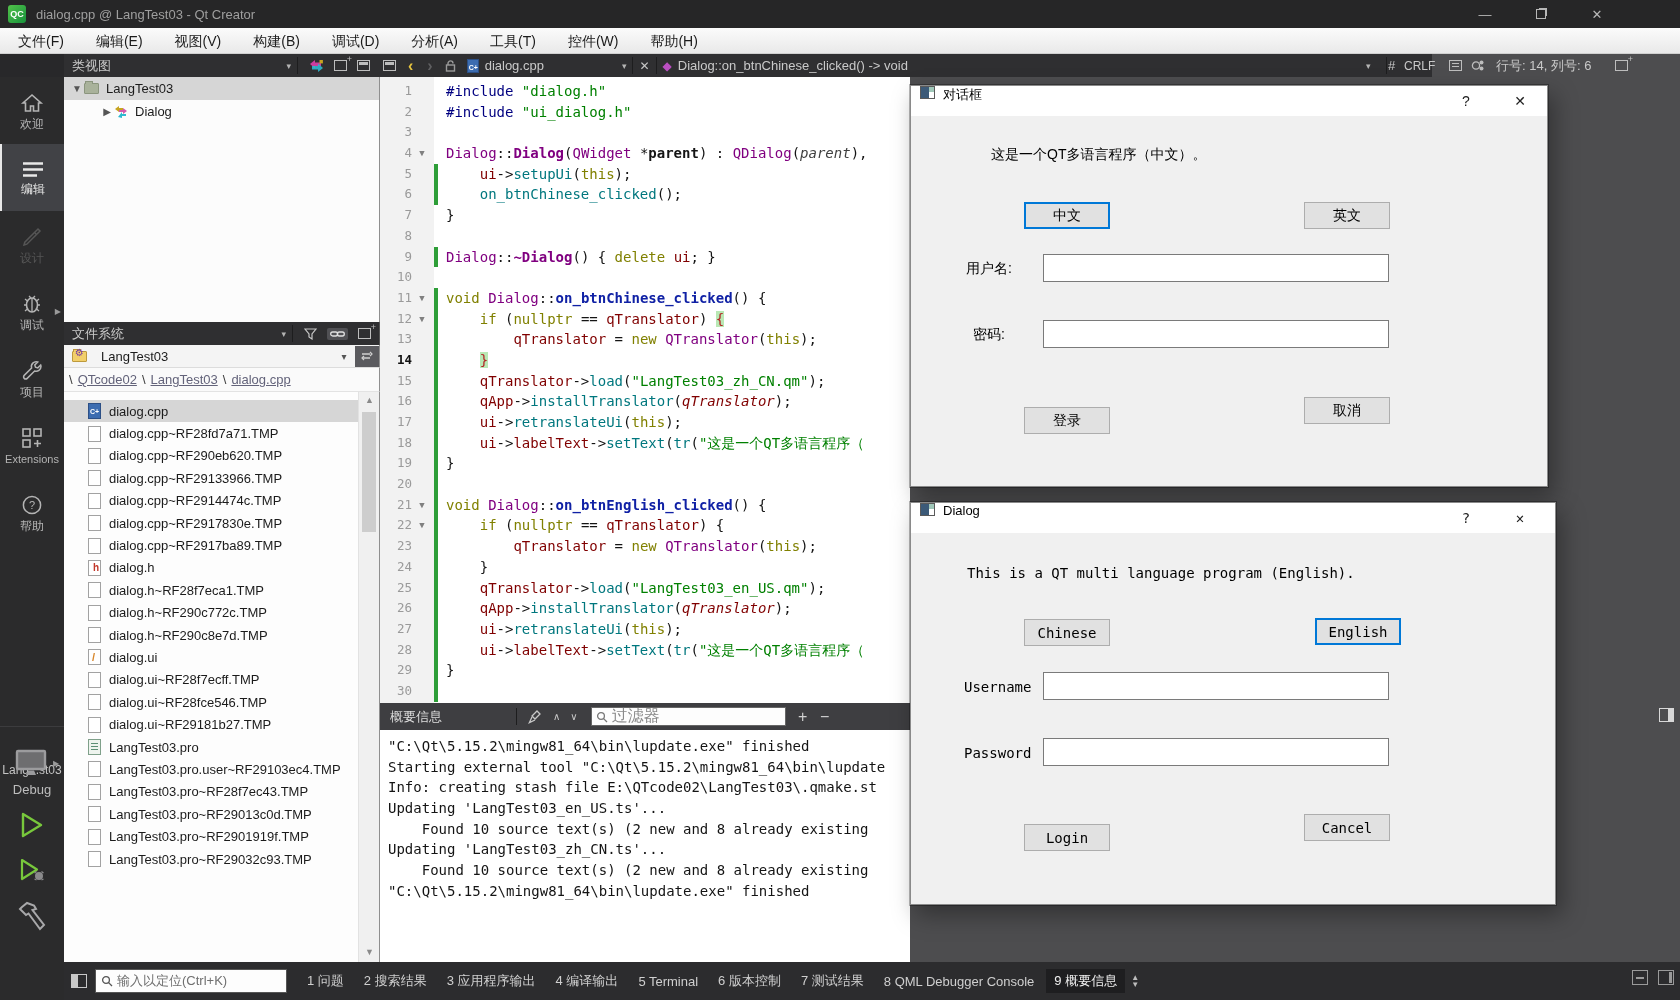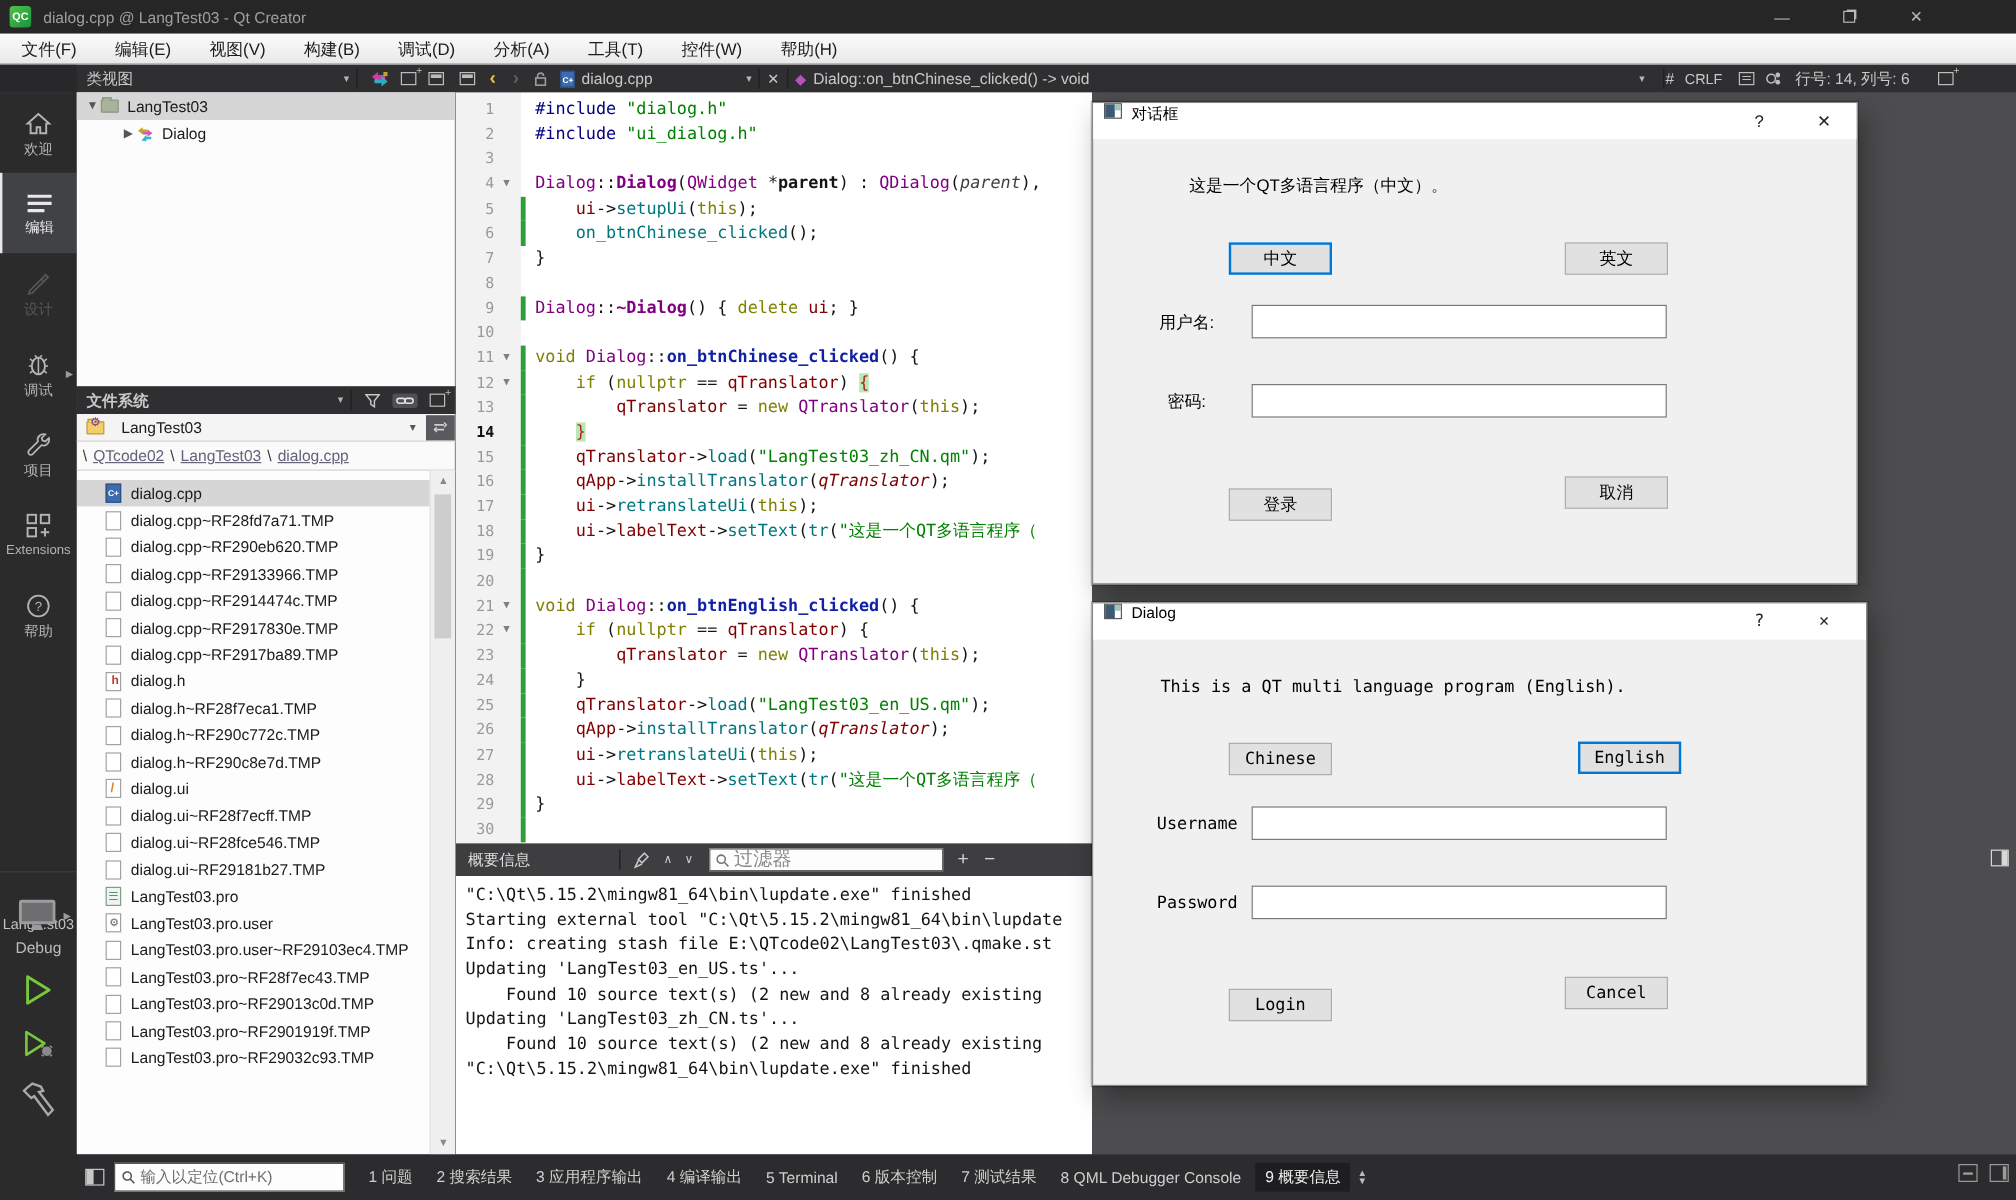--- a/index.html
+++ b/index.html
@@ -19,21 +19,21 @@
   #btn-min { left:1462px; } #btn-max { left:1518px; } #btn-close { left:1574px; }
   .maxglyph { width:10px; height:10px; border:1px solid #b8b8b8; box-shadow:2px -2px 0 -1px #b8b8b8; }
 
   
   #menubar { left:0; top:28px; width:1680px; height:26px;
              background:linear-gradient(#fbfbfb,#e9e9e9); border-bottom:1px solid #d0d0d0;
              display:flex; align-items:center; padding-left:2px; }
   .menu-item { font-size:14px; color:#1b1b1b; padding:0 16px; line-height:26px; }
 
   
-  #navrow { left:0; top:54px; width:1680px; height:23px; background:#2f2f31; color:#c9c9c9; font-size:13px; }
+  #navrow { left:0; top:54px; width:1432px; height:23px; background:#2f2f31; color:#c9c9c9; font-size:13px; }
   #navrow .seg { position:absolute; top:0; height:23px; display:flex; align-items:center; }
   #nav-left-block { left:0; width:64px; background:#28282a; height:23px; }
   .ddarrow { font-size:9px; color:#b4b4b4; }
   .navsep { width:1px; height:17px; background:#1d1d1e; margin:0 6px; }
   .box-ic { width:13px; height:11px; border:1px solid #bdbdbd; position:relative; }
   .box-ic.split::after { content:"+"; position:absolute; right:-6px; top:-7px; font-size:9px; color:#bdbdbd; }
   .box-ic.bar::after { content:""; position:absolute; left:1px; right:1px; top:1px; height:3px; background:#bdbdbd; }
   .box-ic.lines::after { content:""; position:absolute; left:2px; right:2px; top:2px; height:6px;
         background:repeating-linear-gradient(#bdbdbd 0 1px,transparent 1px 3px); }
   .back-ar { color:#e7c53f; font-weight:bold; font-size:16px; }
@@ -64,21 +64,21 @@
   .folder { width:15px; height:11px; background:#a9b29b; border:1px solid #8b957e; border-radius:1px;
             position:relative; margin-right:7px; }
   .folder::before { content:""; position:absolute; left:0; top:-3px; width:6px; height:2px;
                     background:#a9b29b; border:1px solid #8b957e; border-bottom:none; }
   .folder.gold { background:#f2cf6a; border-color:#bd9a3d; }
   .folder.gold::before { background:#f2cf6a; border-color:#bd9a3d; }
   .folder .gear { position:absolute; left:2px; top:-4px; font-size:10px; color:#7a3fa0; line-height:10px; }
 
   #fs-header { left:64px; top:322px; width:316px; height:23px; background:#2f2f31; display:flex;
                align-items:center; color:#c9c9c9; font-size:13px; border-right:1px solid #555; }
-  .hdr-title { padding-left:8px; flex:1;font-weight:bold; }
+  .hdr-title { padding-left:8px; flex:1; }
   .hdr-ic { margin:0 5px; display:flex; align-items:center; }
   .ic-active { background:#505054; border-radius:2px; padding:1px 3px; }
 
   #fs-combo { left:64px; top:345px; width:316px; height:23px; background:#f4f4f4;
               border-bottom:1px solid #dcdcdc; border-right:1px solid #8f8f8f;
               display:flex; align-items:center; font-size:13px; color:#1b1b1b; }
   #fs-combo .twisty { margin-left:auto; }
   #fs-sync-btn { width:24px; height:21px; background:#5a5a5e; margin-left:4px; display:flex;
                  align-items:center; justify-content:center; }
   #breadcrumb { left:64px; top:368px; width:316px; height:24px; background:#fafafa;
@@ -482,24 +482,20 @@
         <span class="fi fi-tmp"></span>
         <span class="fname">dialog.ui~RF28fce546.TMP</span>
       </div>
       <div class="file-row">
         <span class="fi fi-tmp"></span>
         <span class="fname">dialog.ui~RF29181b27.TMP</span>
       </div>
       <div class="file-row">
         <span class="fi fi-pro"></span>
         <span class="fname">LangTest03.pro</span>
-      </div>
-      <div class="file-row">
-        <span class="fi fi-user"></span>
-        <span class="fname">LangTest03.pro.user</span>
       </div>
       <div class="file-row">
         <span class="fi fi-tmp"></span>
         <span class="fname">LangTest03.pro.user~RF29103ec4.TMP</span>
       </div>
       <div class="file-row">
         <span class="fi fi-tmp"></span>
         <span class="fname">LangTest03.pro~RF28f7ec43.TMP</span>
       </div>
       <div class="file-row">

